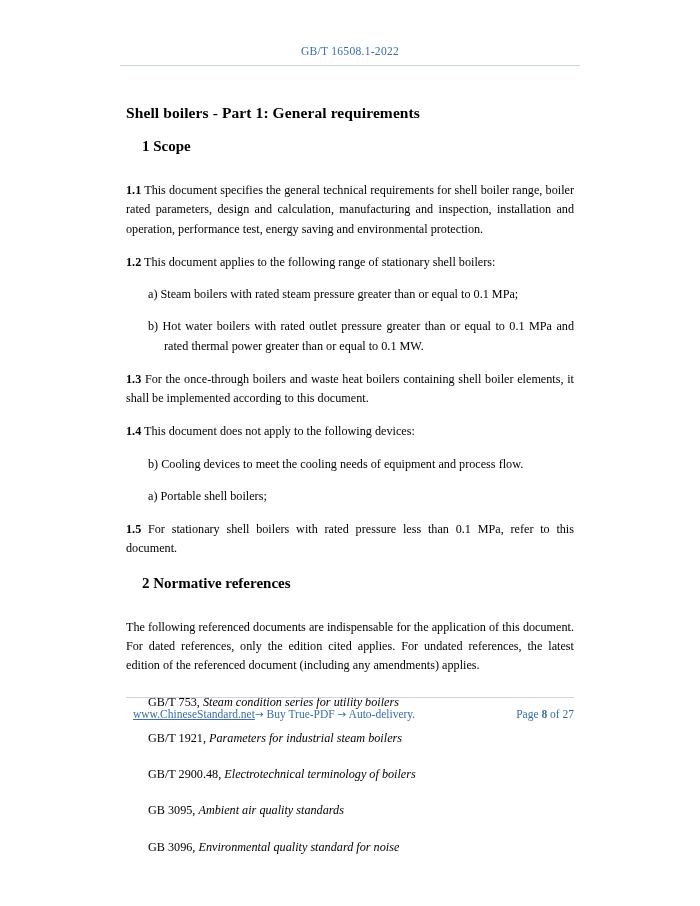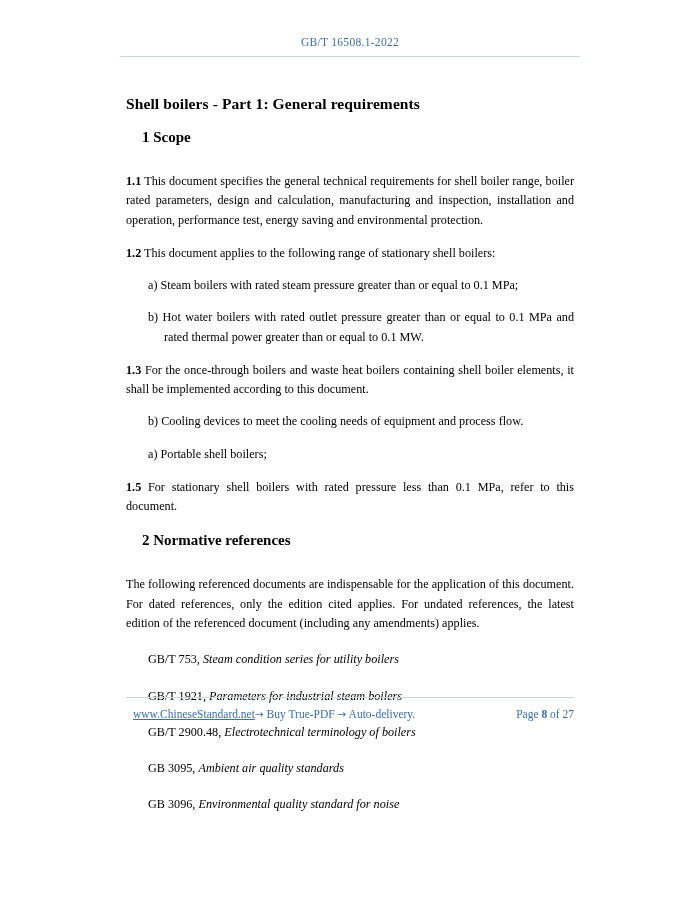--- a/index.html
+++ b/index.html
@@ -12,21 +12,21 @@
     background: #ffffff;
     font-family: "Liberation Serif", serif;
     color: #000000;
     overflow: hidden;
   }
   .page {
     position: relative;
     width: 700px;
     height: 758px;
     box-sizing: border-box;
-    padding: 4px 126px;
+    padding: 13px 126px;
   }
   .header {
     text-align: center;
     color: #3a6ea5;
     font-size: 11.5px;
     letter-spacing: 0.3px;
     padding-top: 32px;
     padding-bottom: 8px;
   }
   .header-rule {
@@ -146,20 +146,21 @@
 
   <div class="item hang">
       <span class="inner">a) Steam boilers with rated steam pressure greater than or equal to 0.1 MPa;</span>
     </div>
   <div class="item hang">
       <span class="inner">b) Hot water boilers with rated outlet pressure greater than or equal to 0.1 MPa and rated thermal power greater than or equal to 0.1 MW.</span>
     </div>
 
   <p class="para"><span class="num">1.3</span><span> For the once-through boilers and waste heat boilers containing shell boiler elements, it shall be implemented according to this document.</span></p>
 
+  <p class="para"><span class="num">1.4</span><span> This document does not apply to the following devices:</span></p>
 
   <div class="item hang">
       <span class="inner">b) Cooling devices to meet the cooling needs of equipment and process flow.</span>
     </div>
   <div class="item hang">
       <span class="inner">a) Portable shell boilers;</span>
     </div>
 
   <p class="para"><span class="num">1.5</span><span> For stationary shell boilers with rated pressure less than 0.1 MPa, refer to this document.</span></p>
 

